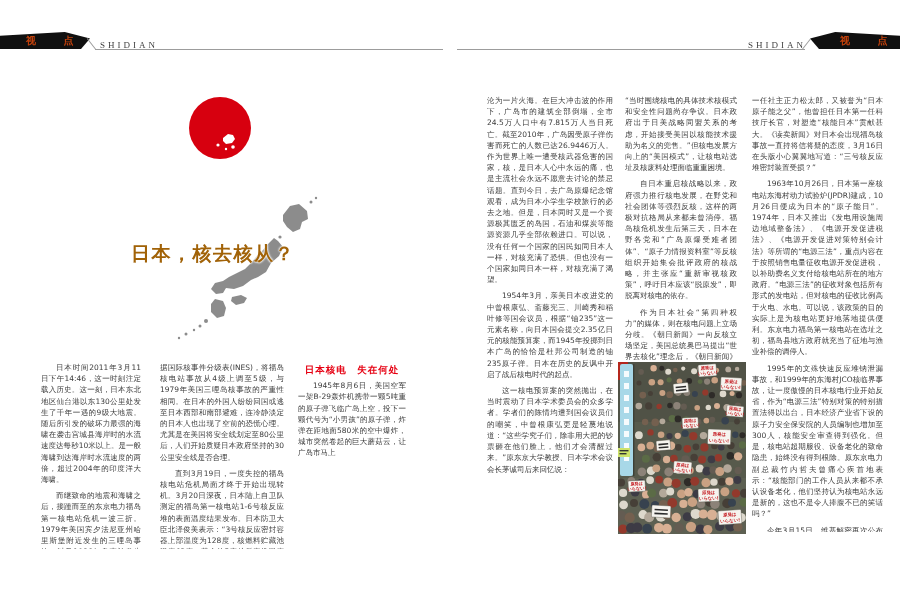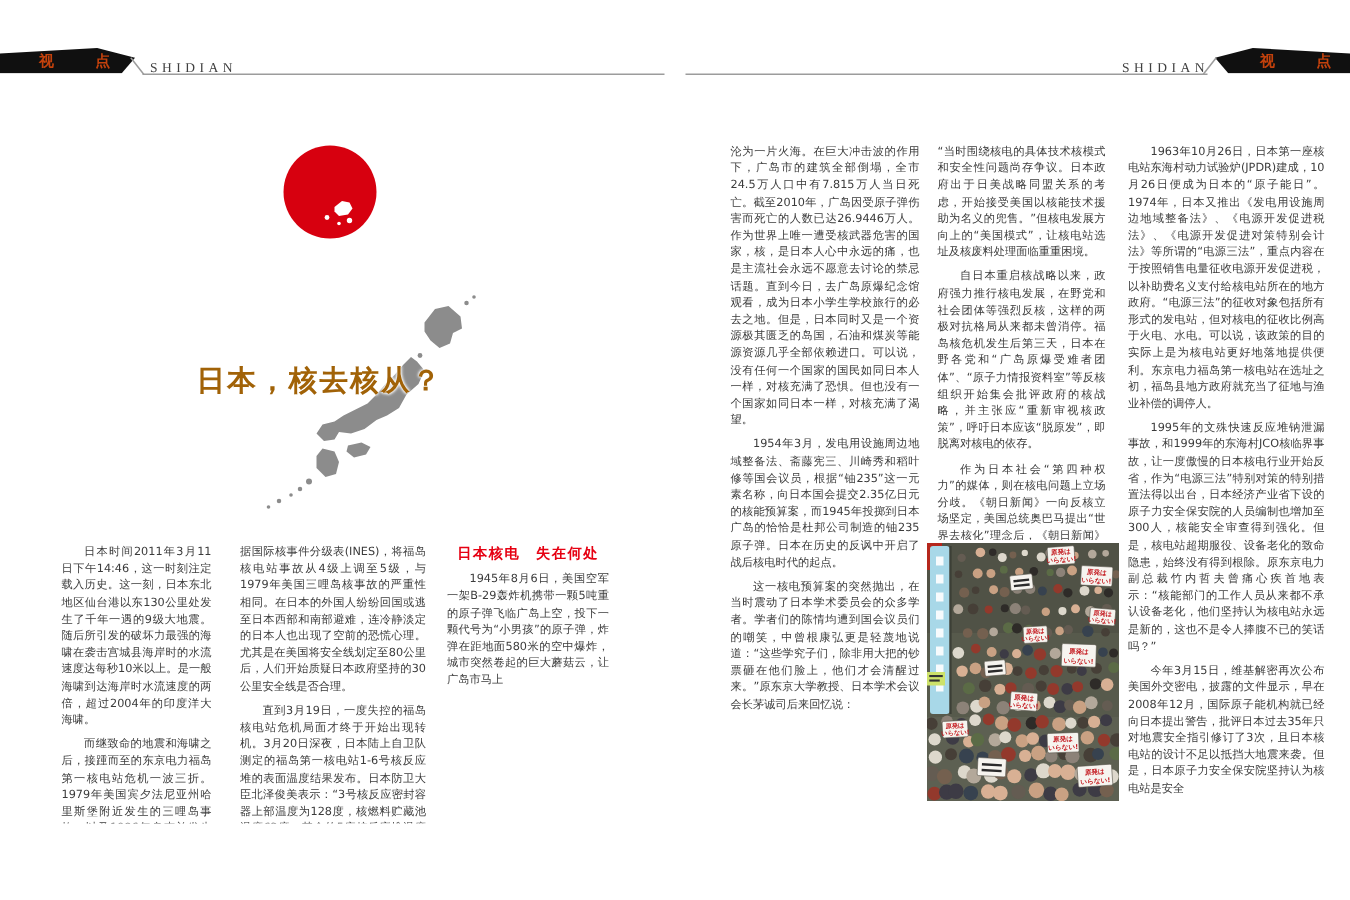--- a/index.html
+++ b/index.html
@@ -108,29 +108,30 @@
   <p class="cont">据国际核事件分级表(INES)，将福岛核电站事故从4级上调至5级，与1979年美国三哩岛核事故的严重性相同。在日本的外国人纷纷回国或逃至日本西部和南部避难，连冷静淡定的日本人也出现了空前的恐慌心理。尤其是在美国将安全线划定至80公里后，人们开始质疑日本政府坚持的30公里安全线是否合理。</p>
   <p>直到3月19日，一度失控的福岛核电站危机局面才终于开始出现转机。3月20日深夜，日本陆上自卫队测定的福岛第一核电站1-6号核反应堆的表面温度结果发布。日本防卫大臣北泽俊美表示：“3号核反应密封容器上部温度为128度，核燃料贮藏池温度62度。其余的5座核反应堆温度则在24-58度。这些温度都在可以让人安心的范围。”</p>
 </div>
 <div class="col" id="col-c">
   <p class="sec-head">日本核电　失在何处</p>
   <p>1945年8月6日，美国空军一架B-29轰炸机携带一颗5吨重的原子弹飞临广岛上空，投下一颗代号为“小男孩”的原子弹，炸弹在距地面580米的空中爆炸，城市突然卷起的巨大蘑菇云，让广岛市马上</p>
 </div>
 
 <div class="rcol" id="col-d">
   <p class="cont">沦为一片火海。在巨大冲击波的作用下，广岛市的建筑全部倒塌，全市24.5万人口中有7.815万人当日死亡。截至2010年，广岛因受原子弹伤害而死亡的人数已达26.9446万人。作为世界上唯一遭受核武器危害的国家，核，是日本人心中永远的痛，也是主流社会永远不愿意去讨论的禁忌话题。直到今日，去广岛原爆纪念馆观看，成为日本小学生学校旅行的必去之地。但是，日本同时又是一个资源极其匮乏的岛国，石油和煤炭等能源资源几乎全部依赖进口。可以说，没有任何一个国家的国民如同日本人一样，对核充满了恐惧。但也没有一个国家如同日本一样，对核充满了渴望。</p>
-  <p>1954年3月，发电用设施周边地域整备法、斋藤宪三、川崎秀和稻叶修等国会议员，根据“铀235”这一元素名称，向日本国会提交2.35亿日元的核能预算案，而1945年投掷到日本广岛的恰恰是杜邦公司制造的铀235原子弹。日本在历史的反讽中开启了战后核电时代的起点。</p>
+  <p>1954年3月，亲美日本改进党的中曾根康弘、斋藤宪三、川崎秀和稻叶修等国会议员，根据“铀235”这一元素名称，向日本国会提交2.35亿日元的核能预算案，而1945年投掷到日本广岛的恰恰是杜邦公司制造的铀235原子弹。日本在历史的反讽中开启了战后核电时代的起点。</p>
   <p>这一核电预算案的突然抛出，在当时震动了日本学术委员会的众多学者。学者们的陈情均遭到国会议员们的嘲笑，中曾根康弘更是轻蔑地说道：“这些学究子们，除非用大把的钞票砸在他们脸上，他们才会清醒过来。”原东京大学教授、日本学术会议会长茅诚司后来回忆说：</p>
 </div>
 <div class="rcol" id="col-e">
   <p class="cont">“当时围绕核电的具体技术核模式和安全性问题尚存争议。日本政府出于日美战略同盟关系的考虑，开始接受美国以核能技术援助为名义的兜售。”但核电发展方向上的“美国模式”，让核电站选址及核废料处理面临重重困境。</p>
   <p>自日本重启核战略以来，政府强力推行核电发展，在野党和社会团体等强烈反核，这样的两极对抗格局从来都未曾消停。福岛核危机发生后第三天，日本在野各党和“广岛原爆受难者团体”、“原子力情报资料室”等反核组织开始集会批评政府的核战略，并主张应“重新审视核政策”，呼吁日本应该“脱原发”，即脱离对核电的依存。</p>
   <p>作为日本社会“第四种权力”的媒体，则在核电问题上立场分歧。《朝日新闻》一向反核立场坚定，美国总统奥巴马提出“世界去核化”理念后，《朝日新闻》无疑是最积极支持的日本媒体。“我们应当重新思考，在地震、海啸多发的日本列岛上建核电站是否恰当？”《朝日新闻》率先提出质疑。而《读卖新闻》却与日本核战略渊源甚深，颇有意味的是，有“读卖中兴之祖”美誉的《读卖新闻》第</p>
 </div>
 <div class="rcol" id="col-f">
+  <p class="cont">一任社主正力松太郎，又被誉为“日本原子能之父”，他曾担任日本第一任科技厅长官，对塑造“核能日本”贡献甚大。《读卖新闻》对日本会出现福岛核事故一直持将信将疑的态度，3月16日在头版小心翼翼地写道：“三号核反应堆密封装置受损？”</p>
   <p>1963年10月26日，日本第一座核电站东海村动力试验炉(JPDR)建成，10月26日便成为日本的“原子能日”。1974年，日本又推出《发电用设施周边地域整备法》、《电源开发促进税法》、《电源开发促进对策特别会计法》等所谓的“电源三法”，重点内容在于按照销售电量征收电源开发促进税，以补助费名义支付给核电站所在的地方政府。“电源三法”的征收对象包括所有形式的发电站，但对核电的征收比例高于火电、水电。可以说，该政策的目的实际上是为核电站更好地落地提供便利。东京电力福岛第一核电站在选址之初，福岛县地方政府就充当了征地与渔业补偿的调停人。</p>
   <p>1995年的文殊快速反应堆钠泄漏事故，和1999年的东海村JCO核临界事故，让一度傲慢的日本核电行业开始反省，作为“电源三法”特别对策的特别措置法得以出台，日本经济产业省下设的原子力安全保安院的人员编制也增加至300人，核能安全审查得到强化。但是，核电站超期服役、设备老化的致命隐患，始终没有得到根除。原东京电力副总裁竹内哲夫曾痛心疾首地表示：“核能部门的工作人员从来都不承认设备老化，他们坚持认为核电站永远是新的，这也不是令人捧腹不已的笑话吗？”</p>
   <p>今年3月15日，维基解密再次公布美国外交密电，披露的文件显示，早在2008年12月，国际原子能机构就已经向日本提出警告，批评日本过去35年只对地震安全指引修订了3次，且日本核电站的设计不足以抵挡大地震来袭。但是，日本原子力安全保安院坚持认为核电站是安全</p>
 </div>
 
 <div id="photo">
   <svg width="128" height="172" viewBox="0 0 128 172">
     <rect width="128" height="172" fill="#5d6052"></rect>
     <rect width="128" height="60" fill="rgba(20,22,16,.18)"></rect>
     <rect y="60" width="128" height="56" fill="rgba(20,22,16,.08)"></rect>

